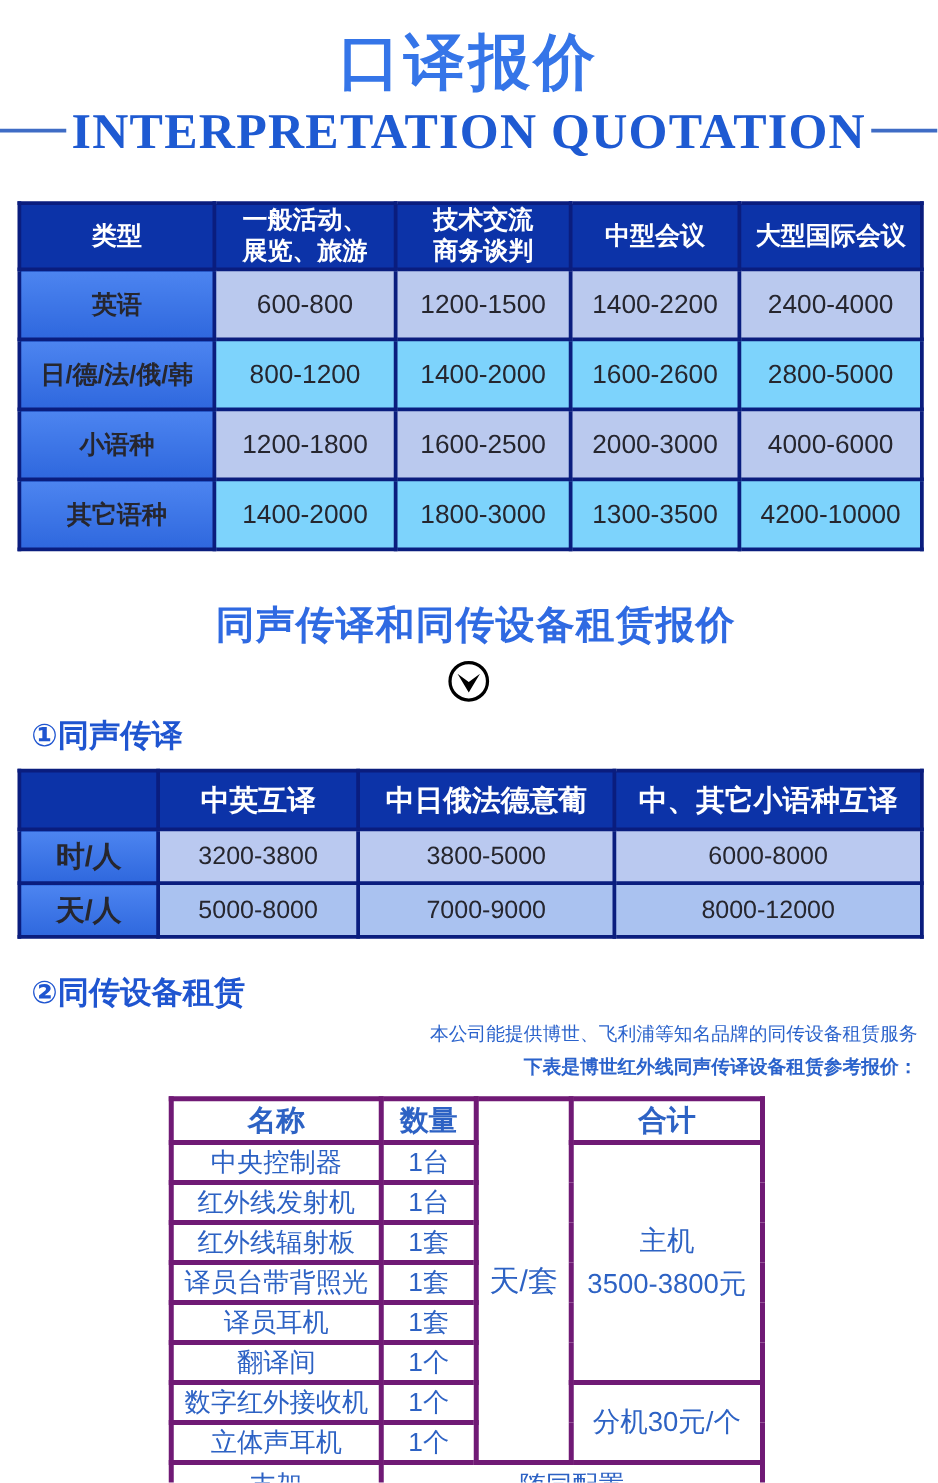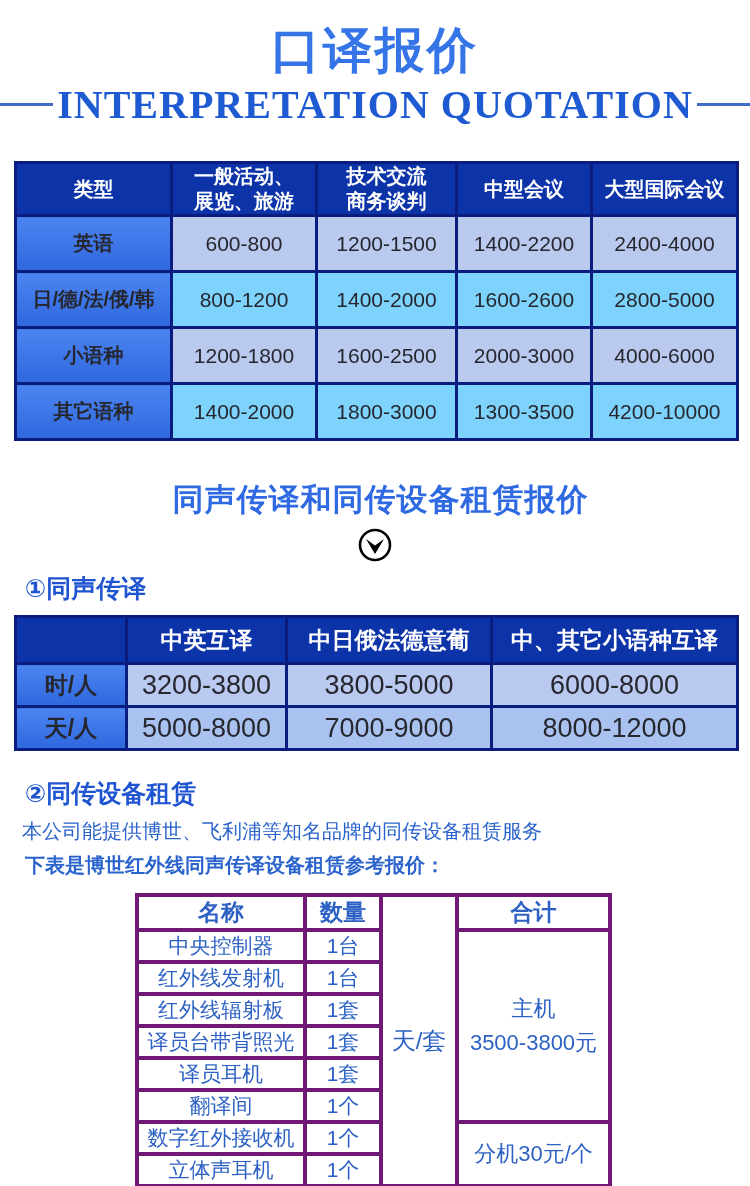--- a/index.html
+++ b/index.html
@@ -41,36 +41,36 @@
   }
   .t1 { margin-top: 34px; }
   .t1 th { font-size: 20px; height: 53px; white-space: pre-line; line-height: 1.25; }
   .t1 td { height: 56px; font-size: 21px; color: #26262e; }
   .t1 .row-label { font-size: 20px; }
   .t1 tr.odd  td.price { background: #bac9ee; }
   .t1 tr.even td.price { background: #7dd3fc; }
 
   .t2 { margin-top: 10px; }
   .t2 th { font-size: 23px; height: 47px; }
-  .t2 td { height: 43px; font-size: 27px; color: #26262e; }
+  .t2 td { height: 43px; font-size: 20px; color: #26262e; }
   .t2 .row-label { font-size: 23px; }
   .t2 tr.odd  td.price { background: #bac9f0; }
   .t2 tr.even td.price { background: #aac2f0; }
 
   
   .si-heading {
     text-align: center; margin-top: 38px;
     font-size: 31px; font-weight: bold; color: #2f6ae2; letter-spacing: 1px; padding-left: 11px;
   }
   .arrow-wrap { text-align: center; margin-top: 5px; height: 38px; }
   .sub-heading {
     margin: 8px 0 0 25px; font-size: 25px; font-weight: bold; color: #1f55d0;
   }
   .sub-heading.second { margin-top: 26px; }
-  .desc { margin: 8px 16px 0 22px; font-size: 20px; color: #2b63cc; }
+  .desc { margin: 8px 16px 0 22px; font-size: 15px; color: #2b63cc; text-align: right; }
   .desc.bold { margin-left: 25px; font-weight: bold; margin-top: 7px; }
 
   
   .t3 {
     width: 473px; margin: 14px 0 0 135px;
     color: #2d62c4; background: #ffffff;
   }
   .t3 th, .t3 td {
     border: 4px solid #701a75; text-align: center; vertical-align: middle;
     padding: 0; font-size: 21px;

